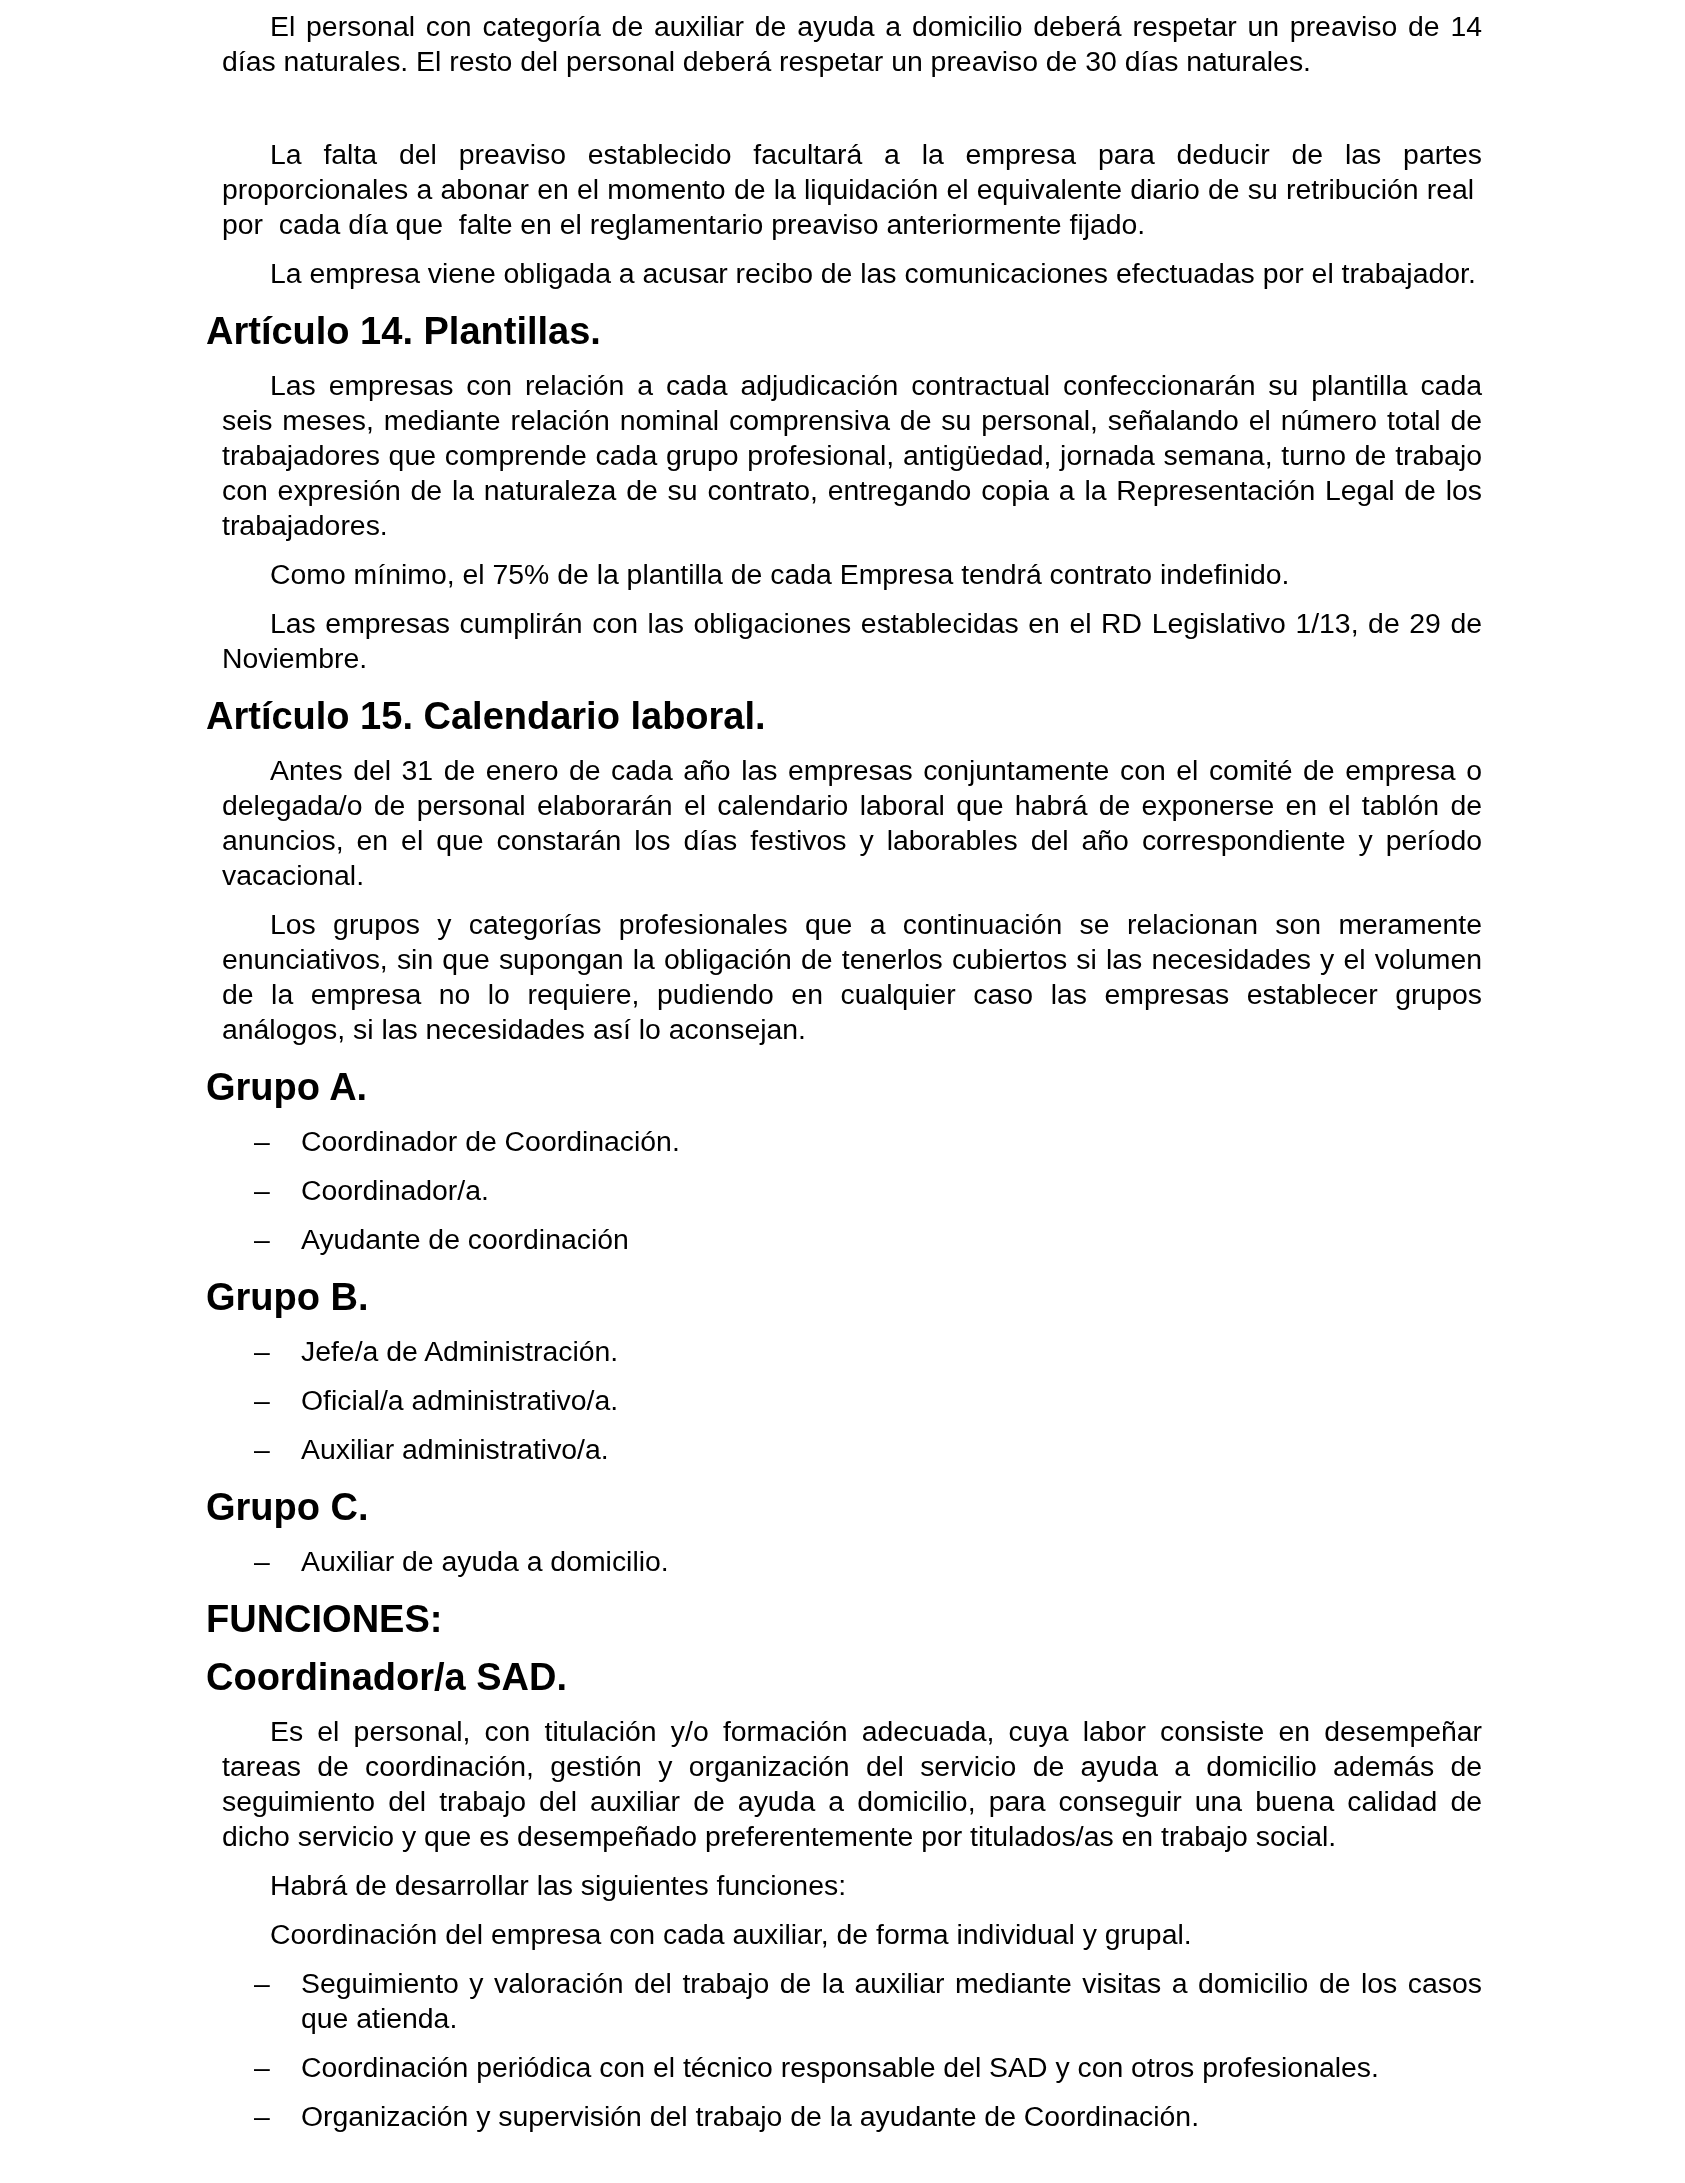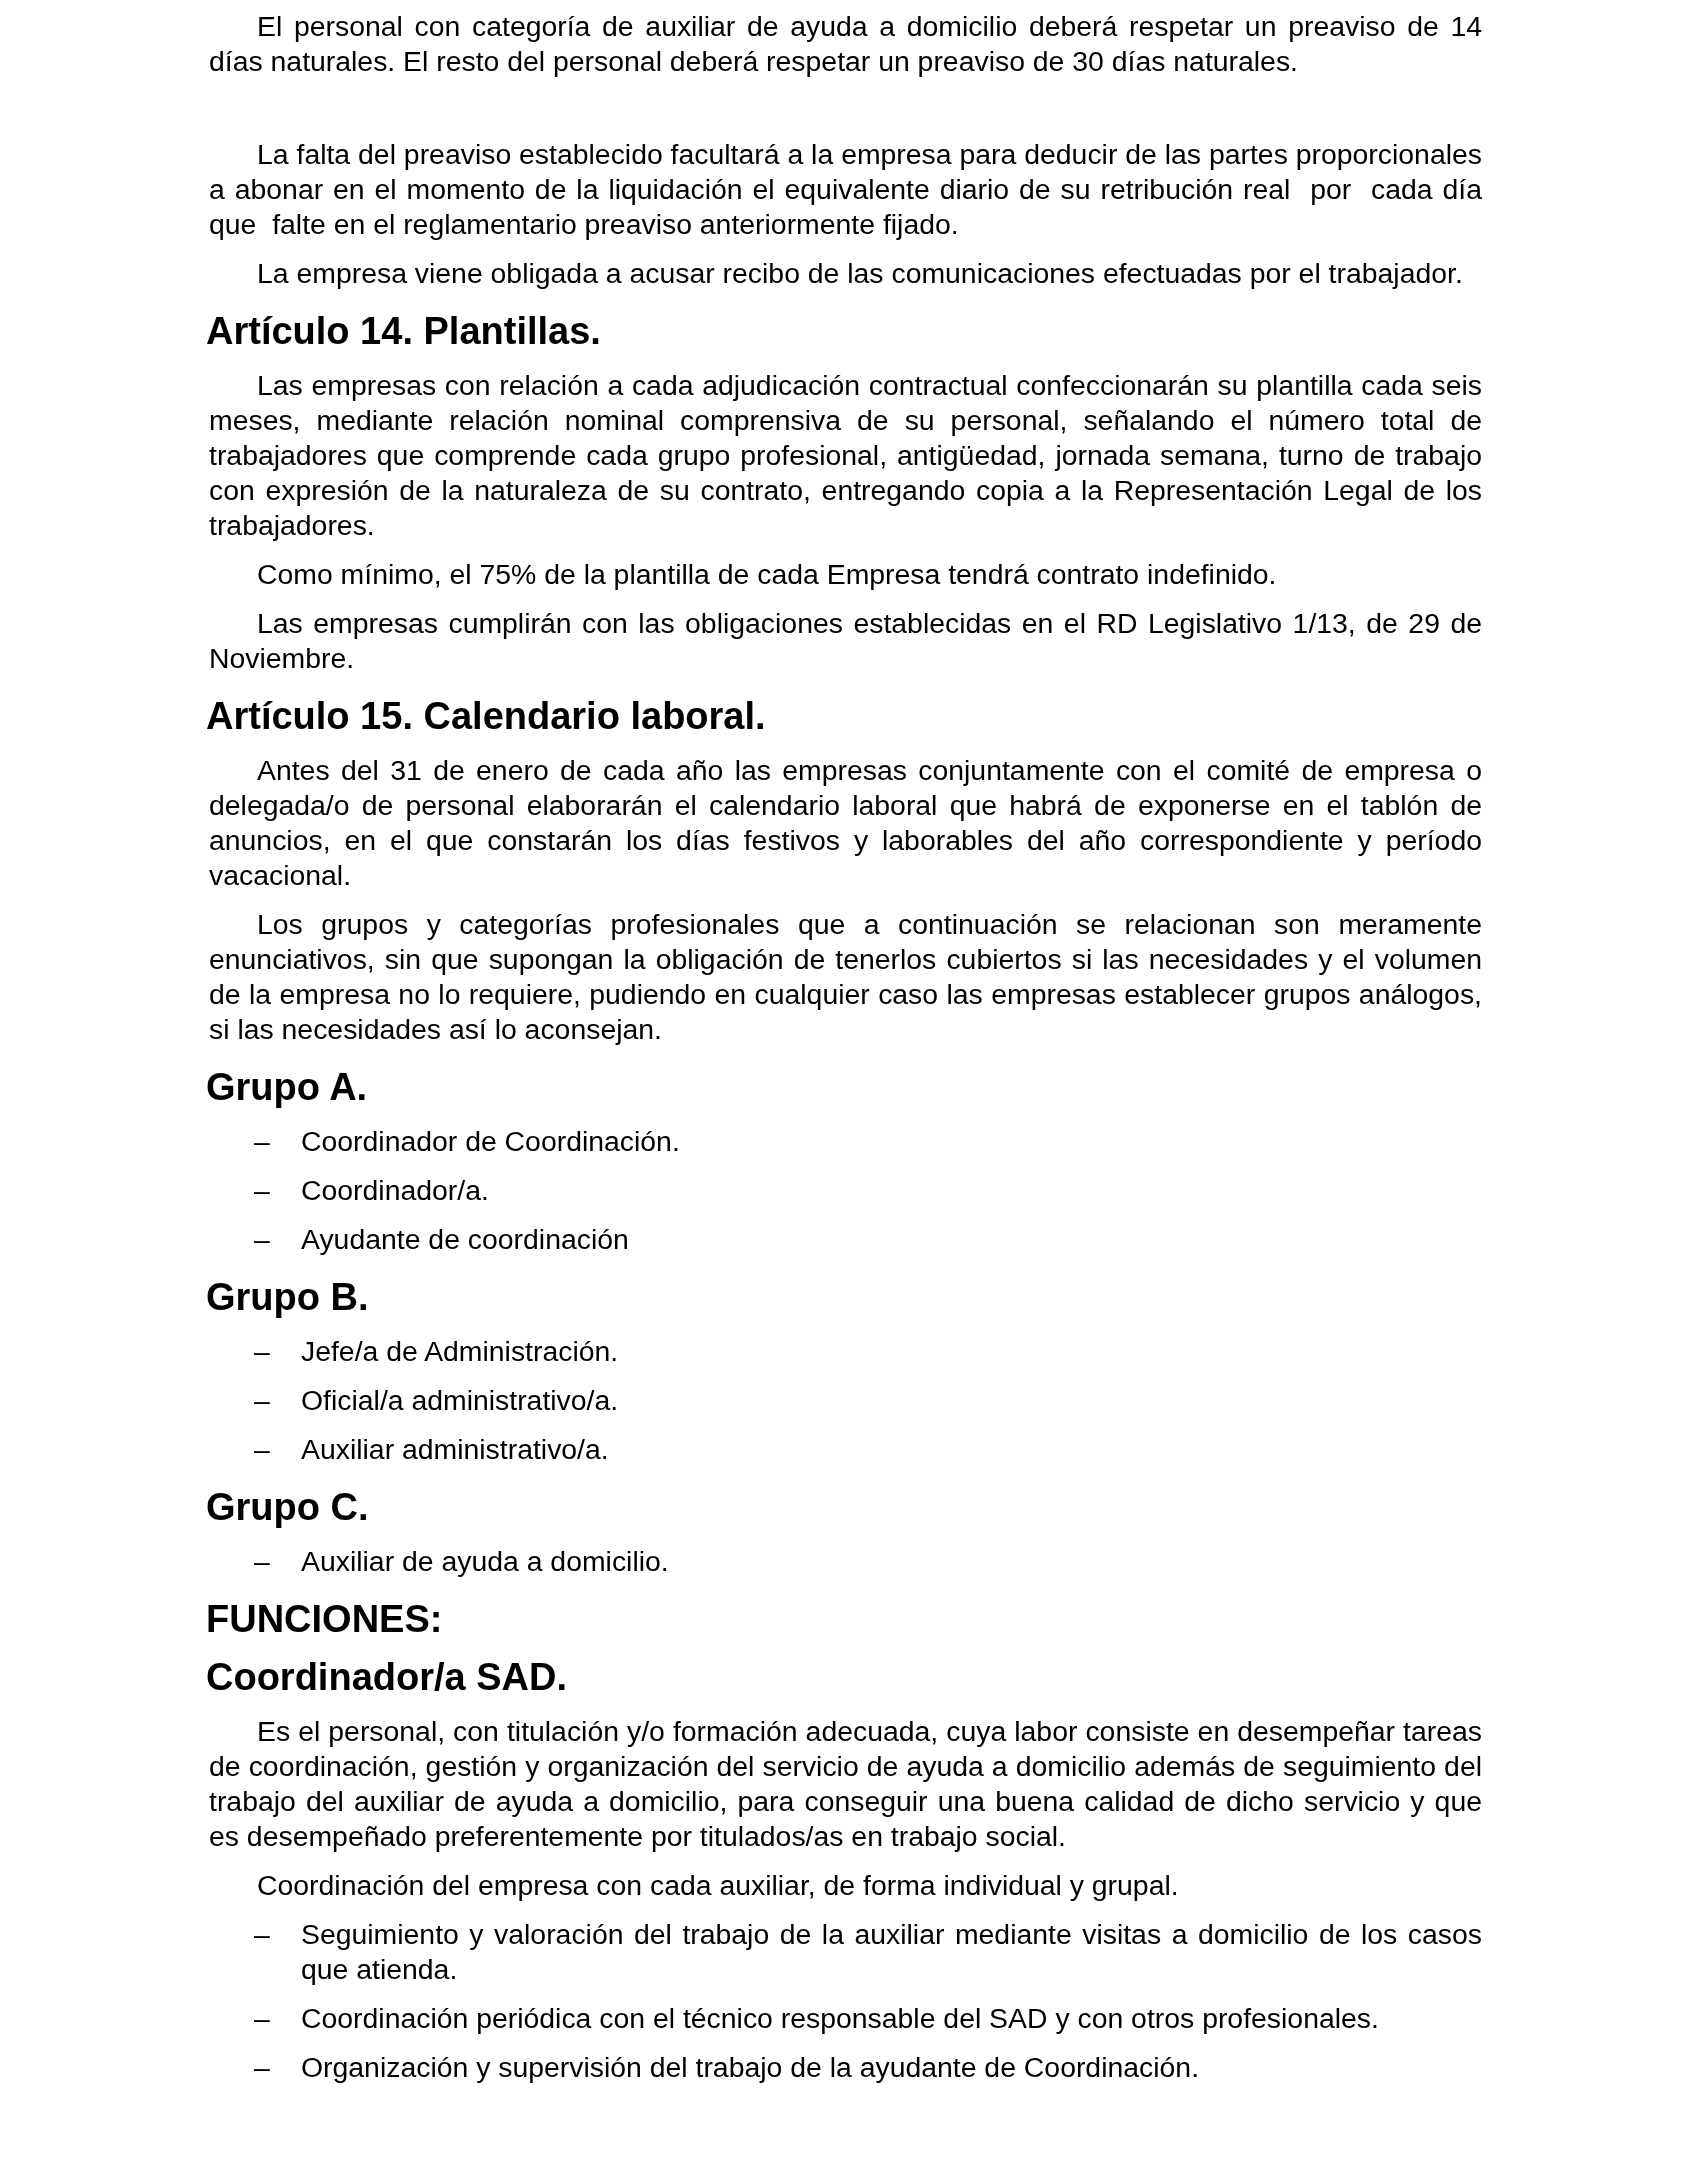--- a/index.html
+++ b/index.html
@@ -14,21 +14,21 @@
     box-sizing: border-box;
     padding: 9.2px 203px 0 206px;
     overflow: hidden;
     background: #ffffff;
     color: #000000;
     font-family: "Liberation Sans", "DejaVu Sans", sans-serif;
     font-size: 28.4px;
     line-height: 35px;
   }
   .para {
-    margin: 14px 0 0 3px;
+    margin: 14px 0 0 16px;
     text-align: justify;
     text-indent: 48px;
   }
   .para.first {
     margin-top: 0;
   }
   .para.gap-xl {
     margin-top: 58px;
   }
   .hd {
@@ -105,20 +105,21 @@
 
   <h3 class="hd">Grupo C.</h3>
   <div class="li">
     <span class="dash">–</span>
     <span class="li-text">Auxiliar de ayuda a domicilio.</span>
   </div>
 
   <h3 class="hd">FUNCIONES:</h3>
   <h3 class="hd">Coordinador/a SAD.</h3>
   <p class="para">Es el personal, con titulación y/o formación adecuada, cuya labor consiste en desempeñar tareas de coordinación, gestión y organización del servicio de ayuda a domicilio además de seguimiento del trabajo del auxiliar de ayuda a domicilio, para conseguir una buena calidad de dicho servicio y que es desempeñado preferentemente por titulados/as en trabajo social.</p>
+  <p class="para">Habrá de desarrollar las siguientes funciones:</p>
   <p class="para">Coordinación del empresa con cada auxiliar, de forma individual y grupal.</p>
 
   <div class="li">
     <span class="dash">–</span>
     <span class="li-text">Seguimiento y valoración del trabajo de la auxiliar mediante visitas a domicilio de los casos que atienda.</span>
   </div>
   <div class="li">
     <span class="dash">–</span>
     <span class="li-text">Coordinación periódica con el técnico responsable del SAD y con otros profesionales.</span>
   </div>

